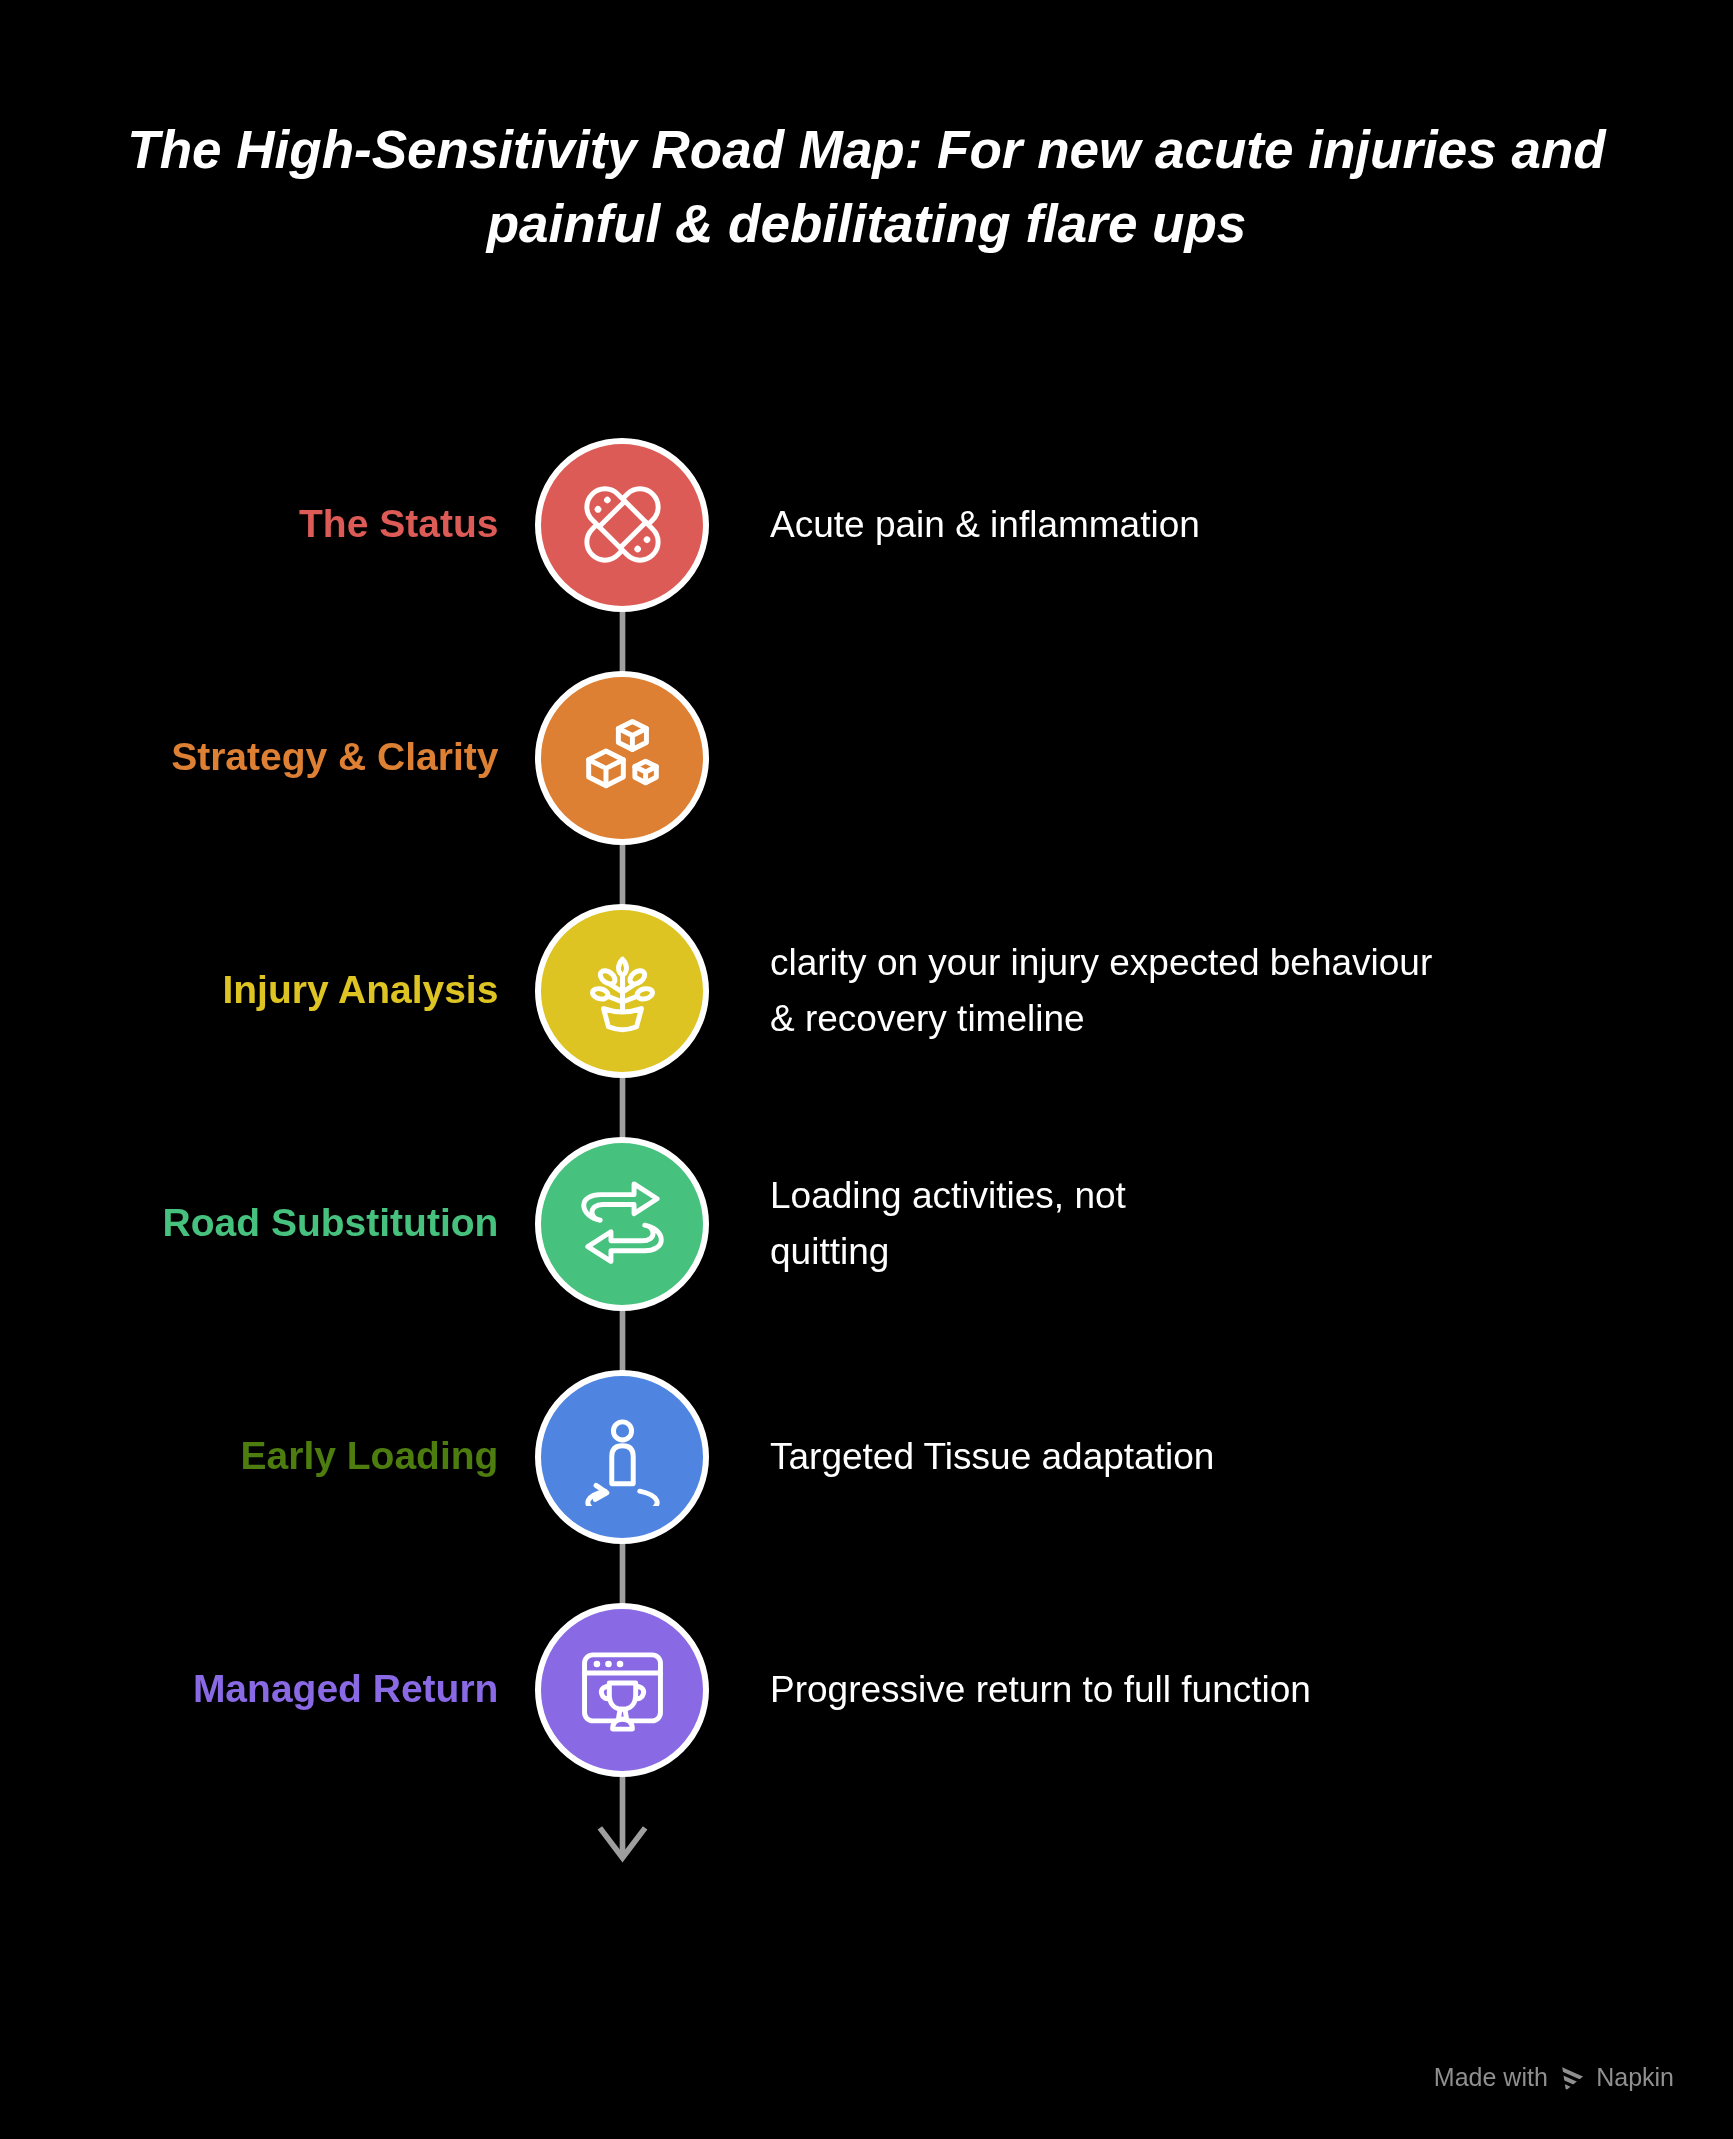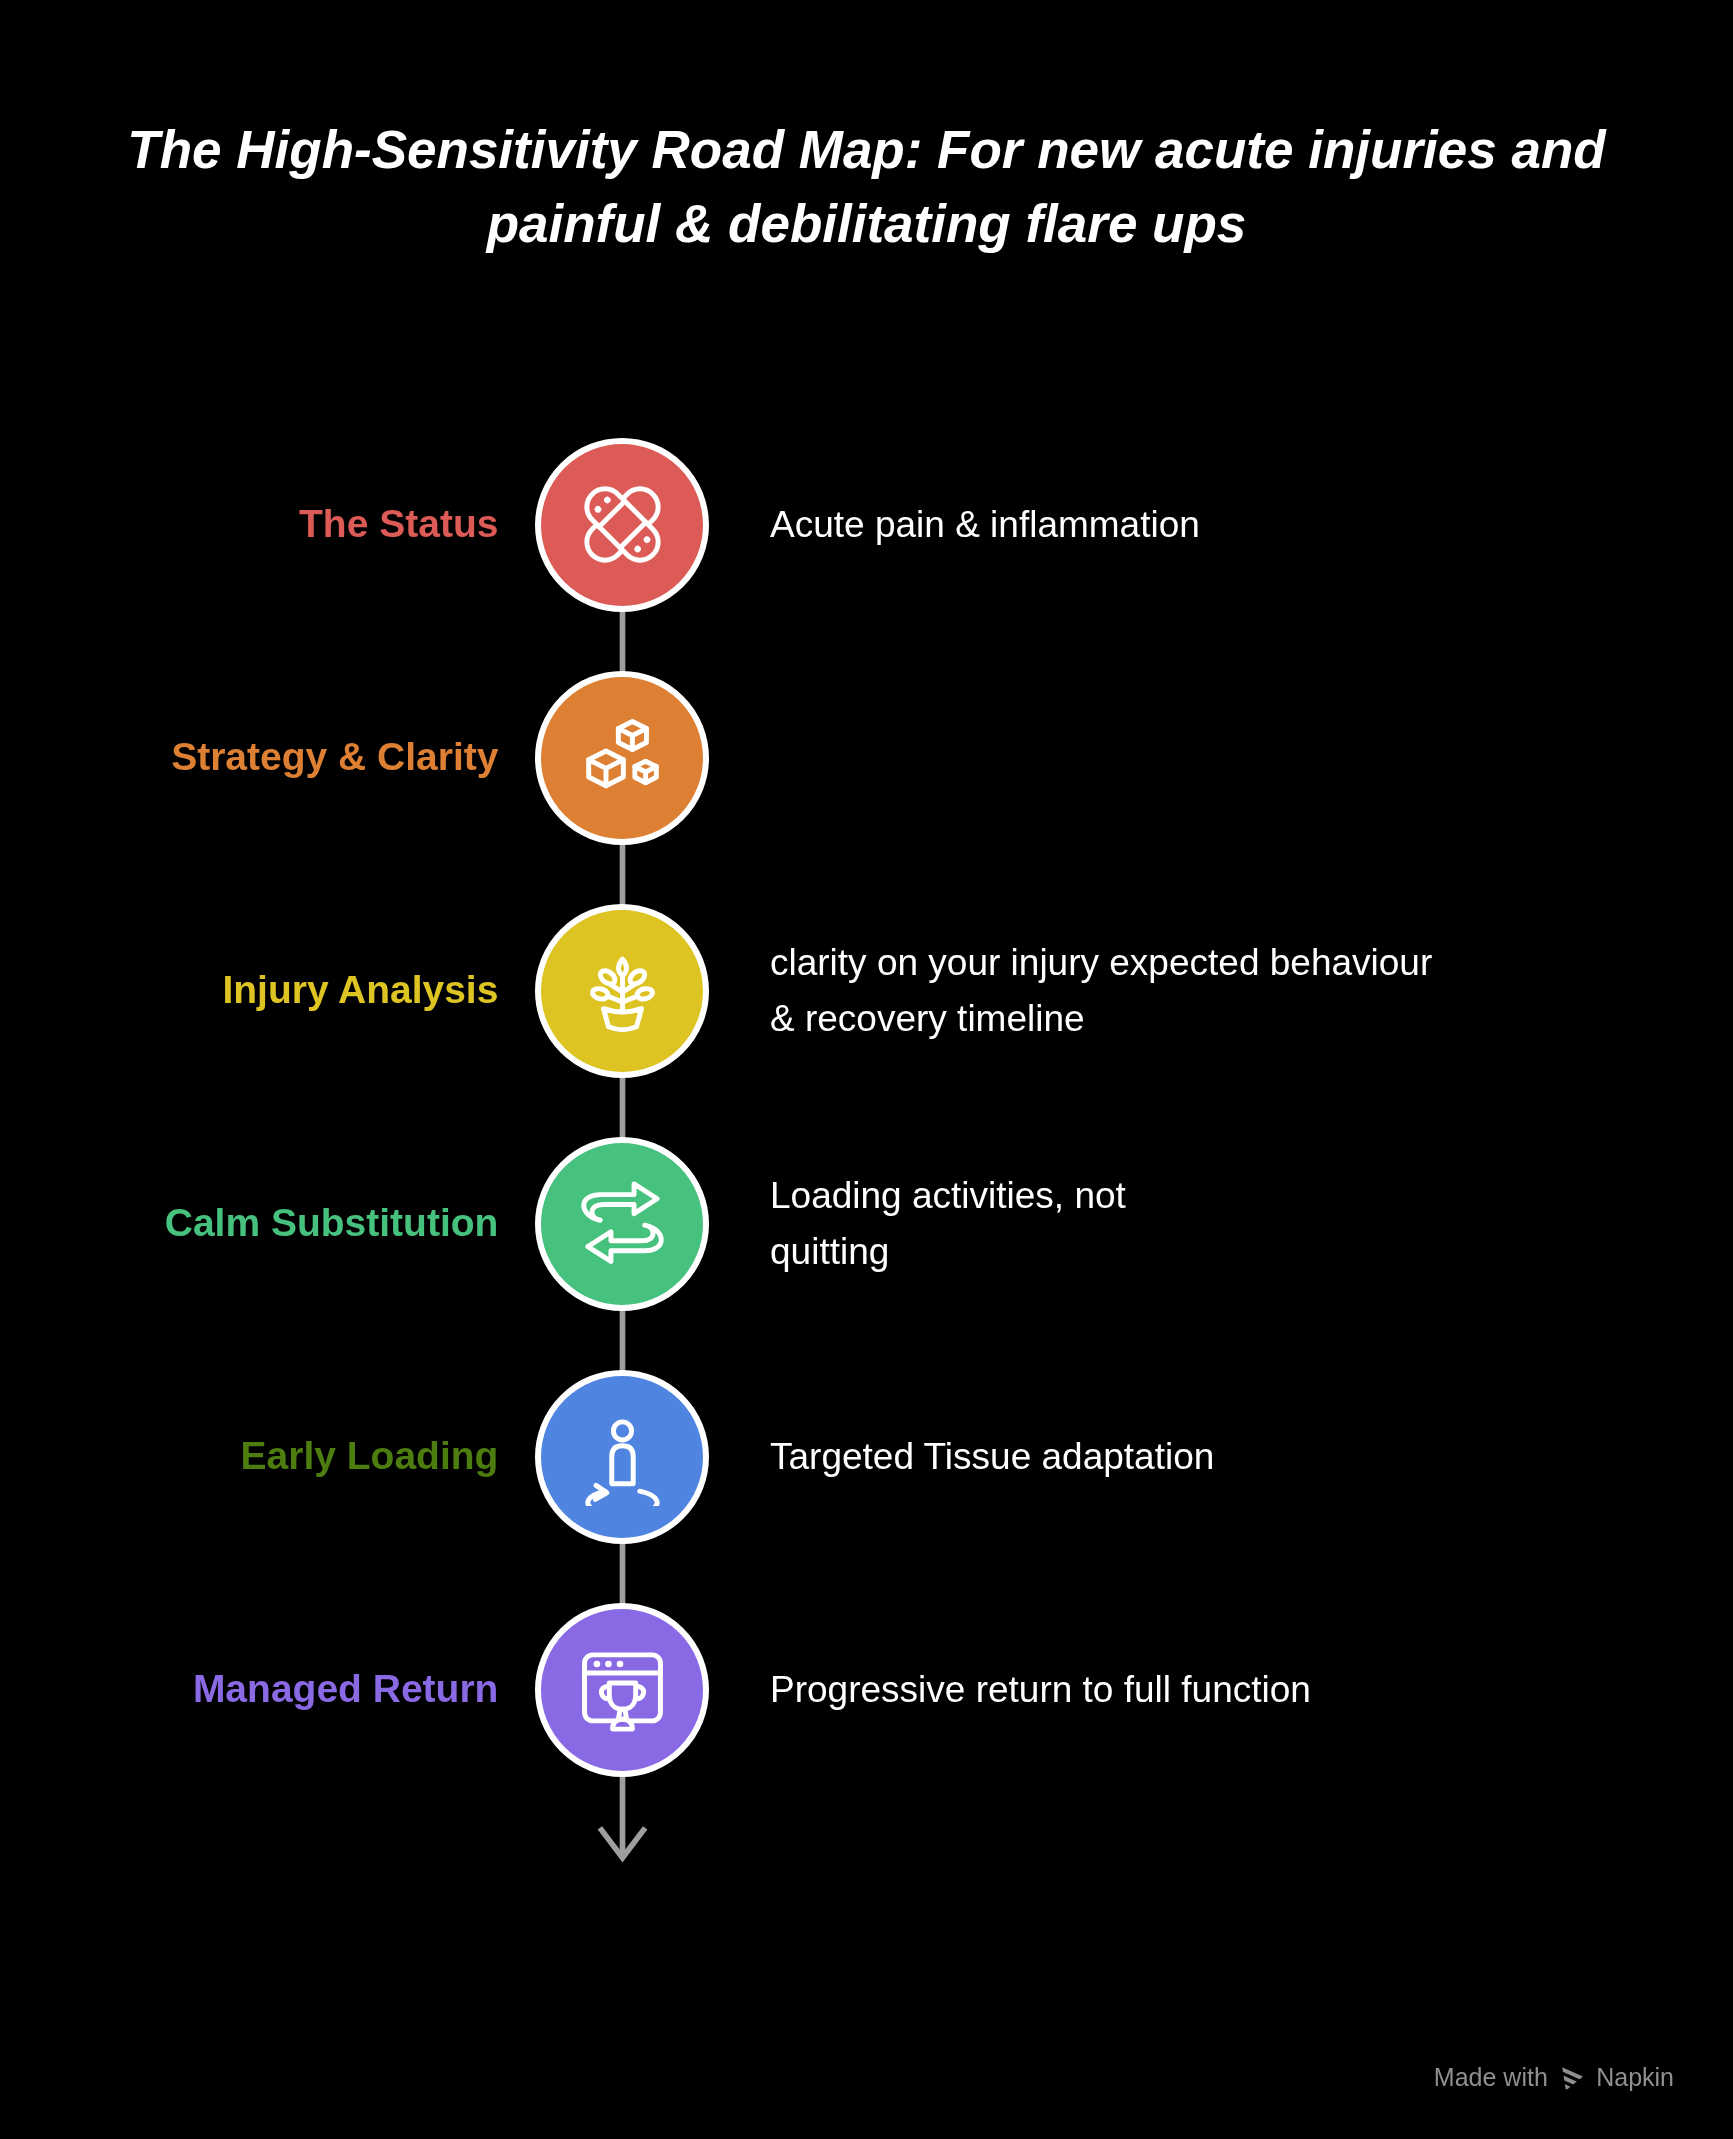--- a/index.html
+++ b/index.html
@@ -90,21 +90,21 @@
           <ellipse class="icon-stroke" cx="87" cy="64" rx="6" ry="9.5" transform="rotate(76 87 64)"></ellipse>
           <path class="icon-fill" d="M37,82 Q60,90 83,82 L77,104 Q60,111 43,104 Z"></path>
         </svg>
       </div>
     </div>
     <div class="desc-col">clarity on your injury expected behaviour
 &amp; recovery timeline</div>
   </div>
 
   <div class="row">
-    <div class="label-col" style="color: rgb(70, 193, 126);">Calm Substitution</div>
+    <div class="label-col" style="color: rgb(70, 193, 126);">Road Substitution</div>
     <div class="circle-col">
       <div class="circle" style="background-color: rgb(70, 193, 126); color: rgb(70, 193, 126);">
         <svg width="99" height="99" viewBox="0 0 120 120">
           <path class="icon-stroke" d="M74,12 L102,30 L74,48 L74,37 L36,37 C28,37 23,41 23,46 C23,51 27,55 33,56 C22,54 13,47 13,38 C13,30 22,25 33,25 L74,25 Z"></path>
           <path class="icon-stroke" transform="rotate(180 60 60)" d="M74,14 L102,32 L74,50 L74,39 L36,39 C28,39 23,43 23,48 C23,53 27,57 33,58 C22,56 13,49 13,40 C13,32 22,27 33,27 L74,27 Z"></path>
         </svg>
       </div>
     </div>
     <div class="desc-col">Loading activities, not
 quitting</div>

